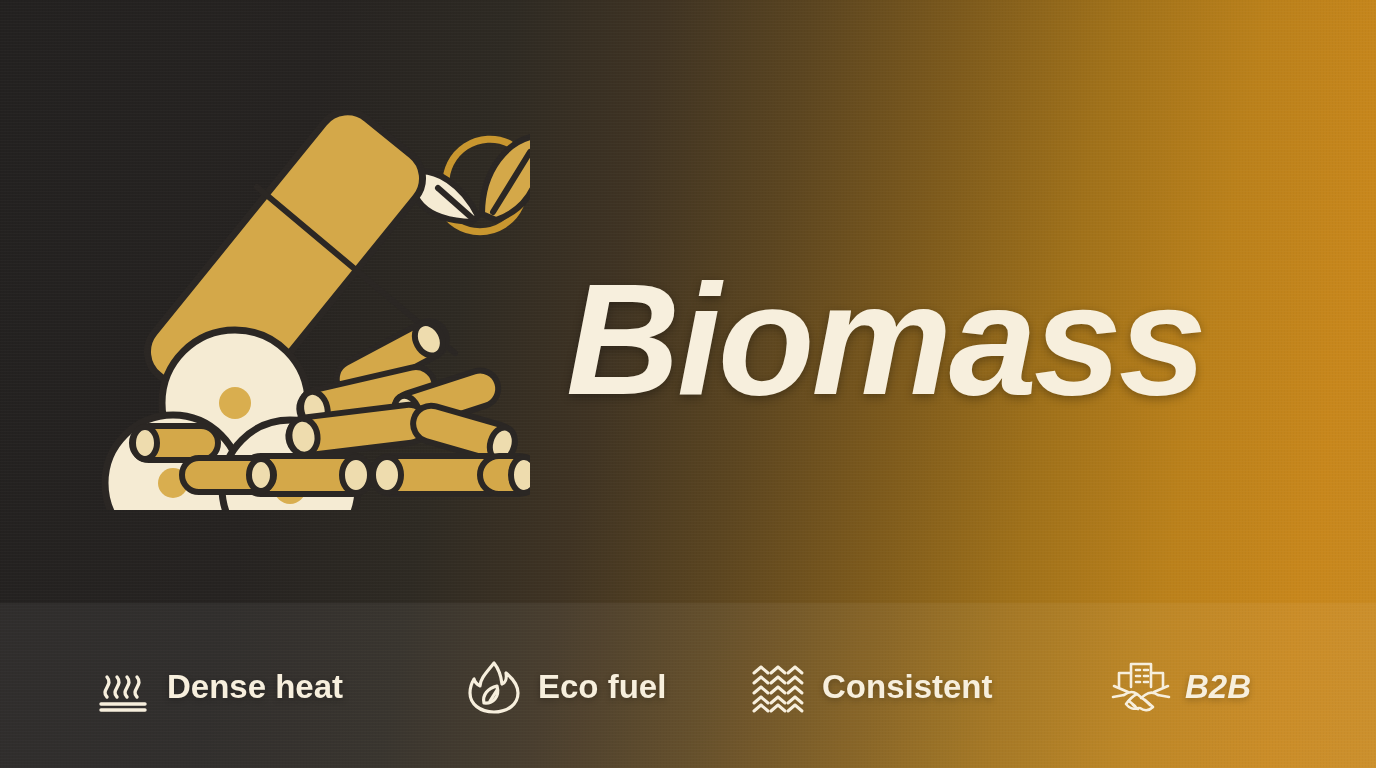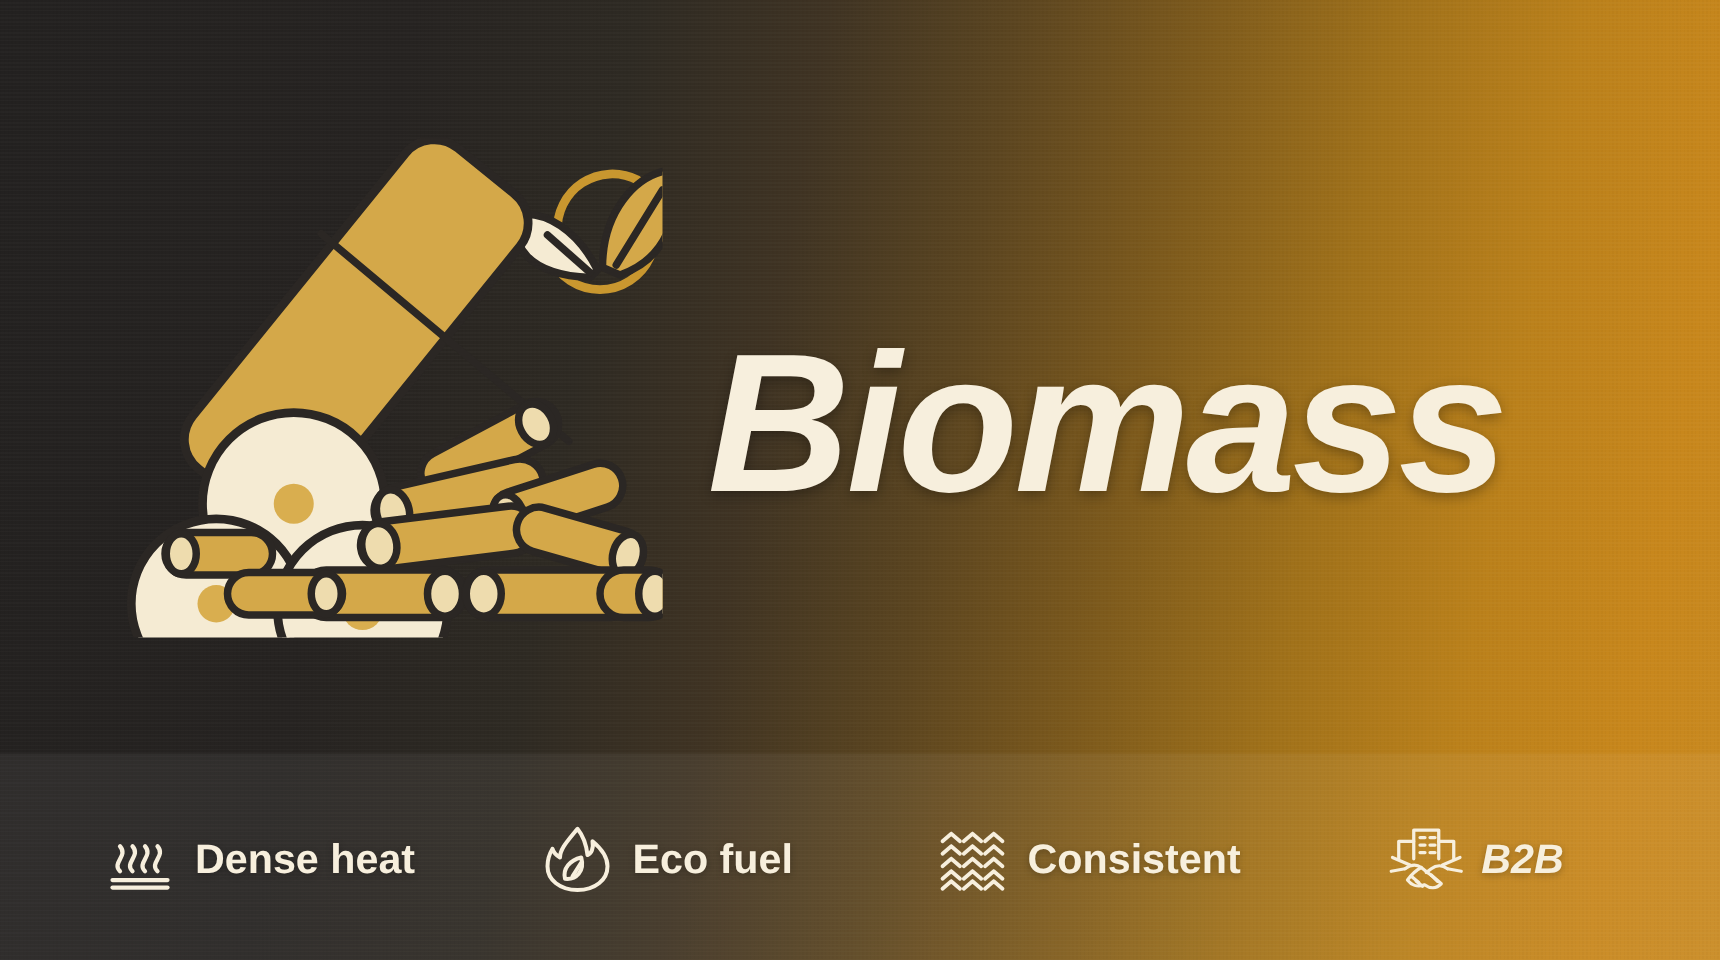--- a/index.html
+++ b/index.html
@@ -91,22 +91,22 @@
     flex:0 0 auto;
   }
   .feature .ficon svg { display:block; overflow:visible; }
   .feature .flabel {
     font-size:33px;
     font-weight:bold;
     color:#F7EFDD;
     white-space:nowrap;
     text-shadow:0 2px 6px rgba(0,0,0,.25);
   }
-  #feature-0 { left:84px;  }
-  #feature-1 { left:434px; }
+  #feature-0 { left:95px;  }
+  #feature-1 { left:466px; }
   #feature-2 { left:750px; }
   #feature-3 { left:1113px;font-style:italic;}
 </style>
 </head>
 <body>
 
 <div id="banner">
 
   <div id="noise"></div>
   <div id="bottom-band"></div>

